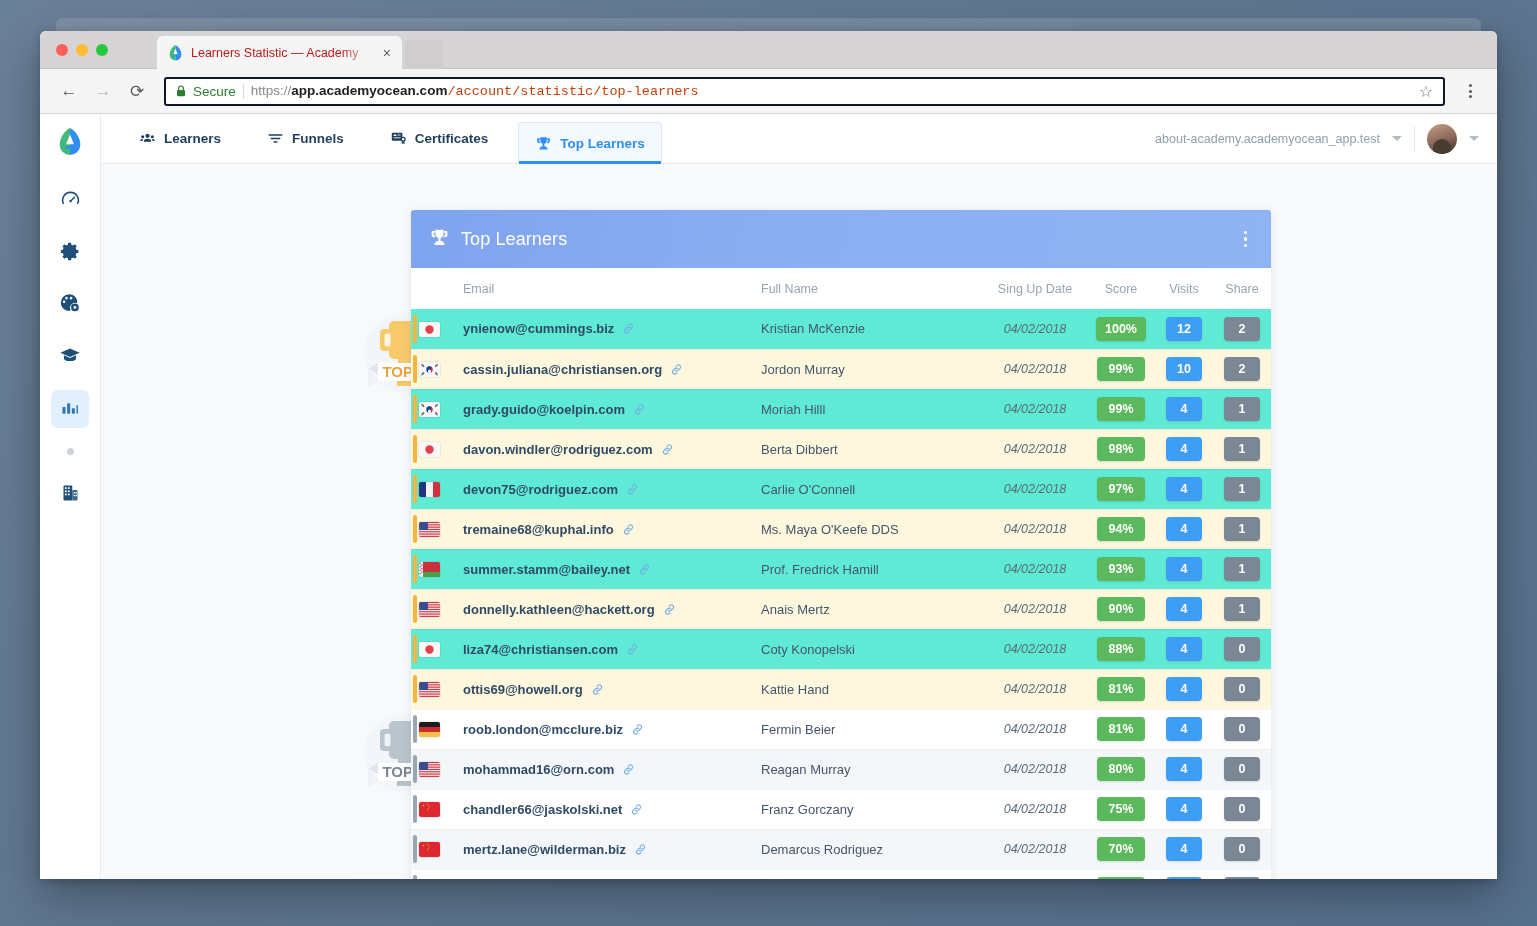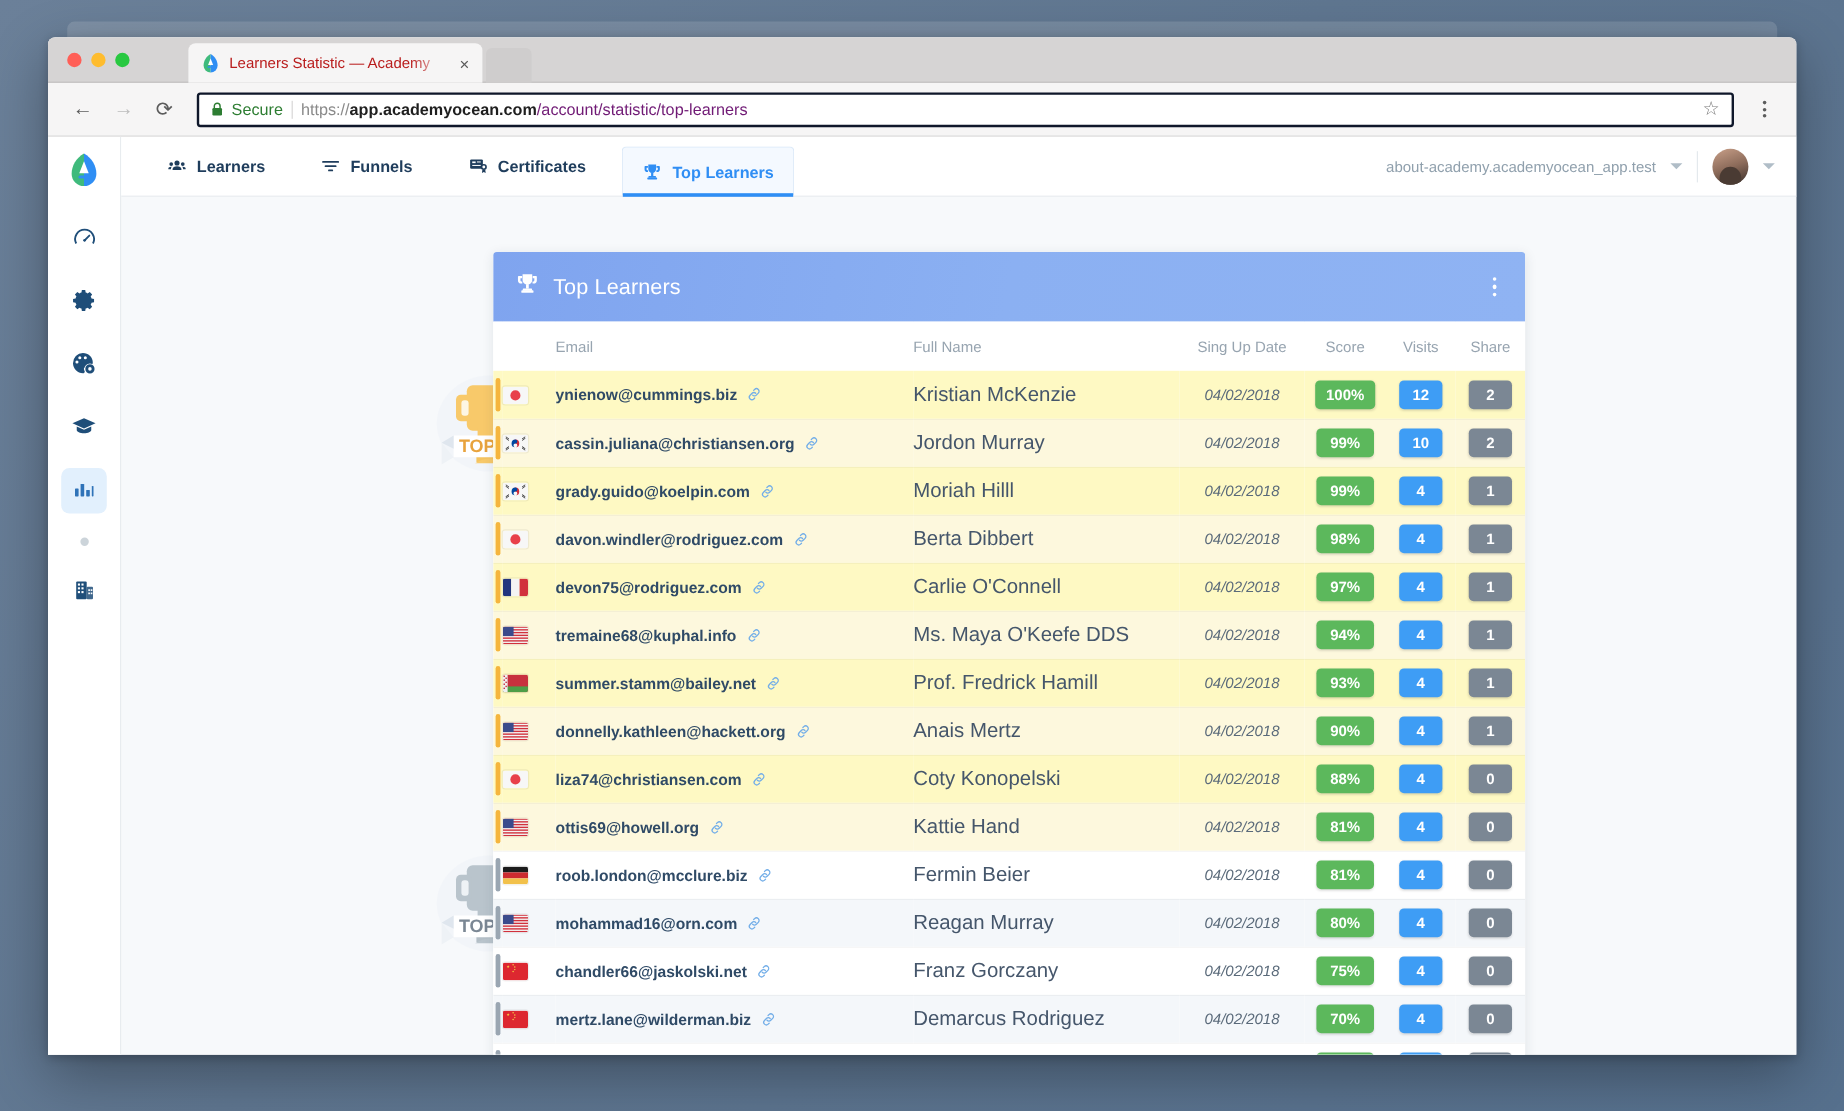--- a/index.html
+++ b/index.html
@@ -112,21 +112,21 @@
     padding: 0 10px;
     gap: 7px;
     font-size: 13.5px;
   }
   .lock-icon { width: 10px; height: 12px; flex: 0 0 10px; }
   .secure-label { color: #2d7d32; font-size: 13.5px; }
   .omni-sep { width: 1px; height: 15px; background: #d8d6d6; }
   .url { white-space: nowrap; overflow: hidden; }
   .url .scheme { color: #8a8a8a; }
   .url .host { color: #1f1f1f; font-weight: bold; }
-  .url .path { color: #701a75; }
+  .url .path { color: #c2410c; font-family: Liberation Mono, monospace; }
   .star-icon { color: #7a7a7a; font-size: 16px; cursor: pointer; }
   .kebab-browser {
     width: 26px; height: 30px;
     display: flex; flex-direction: column;
     align-items: center; justify-content: center;
     gap: 2.5px; cursor: pointer;
   }
   .kebab-browser i { width: 3px; height: 3px; border-radius: 50%; background: #5c5c5c; display:block; }
 
   
@@ -283,41 +283,41 @@
     font-size: 13px;
   }
   tr.row td { border-top: 1px solid rgba(0,0,0,0.035); }
   tr.row:first-child td { border-top: none; }
 
   td.accent { padding: 0; }
   .accent-bar { width: 4px; height: 28px; border-radius: 2px; margin-left: 2px; }
   tr.gold .accent-bar { background: #f5b53d; }
   tr.gray .accent-bar { background: #9aa6b2; }
 
-  tr.gold.odd  { background: #fef9c3; }
+  tr.gold.odd  { background: #5eead4; }
   tr.gold.even { background: #fdf8dd; }
   tr.gray.odd  { background: #ffffff; }
   tr.gray.even { background: #f4f7fa; }
 
   td.flag { text-align: left; }
   .flag-img {
     width: 21px; height: 15px;
     border-radius: 2px;
     display: inline-block;
     vertical-align: middle;
     box-shadow: 0 0 0 1px rgba(0,0,0,0.06);
     overflow: hidden;
   }
   .email-cell { display: flex; align-items: center; gap: 8px; }
   .email-text {
     font-size: 13px; font-weight: bold; color: #2f4a66;
     white-space: nowrap;
   }
   .link-icon { color: #73aee8; flex: 0 0 auto; cursor: pointer; display:flex; }
-  .name-text { color: #45566b; font-size: 17px; }
+  .name-text { color: #45566b; font-size: 13px; }
   .date-text { color: #5a6a7a; font-size: 12.5px; text-align: center; display: block; font-style: italic; }
 
   .pill {
     display: inline-block;
     min-width: 34px;
     padding: 5px 9px;
     border-radius: 4px;
     color: #fff;
     font-size: 12.5px;
     font-weight: bold;

